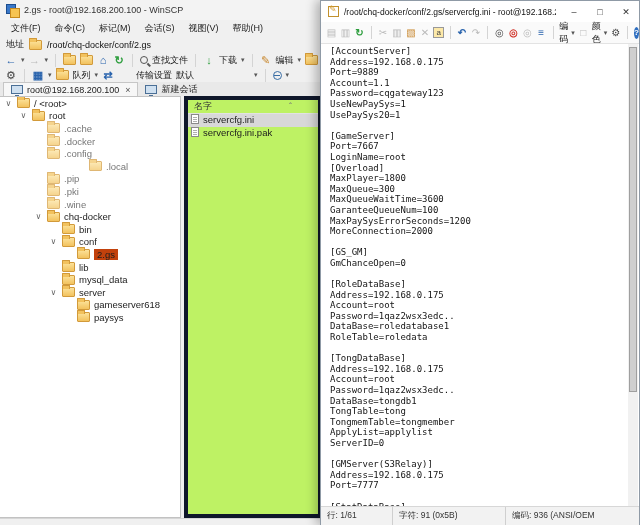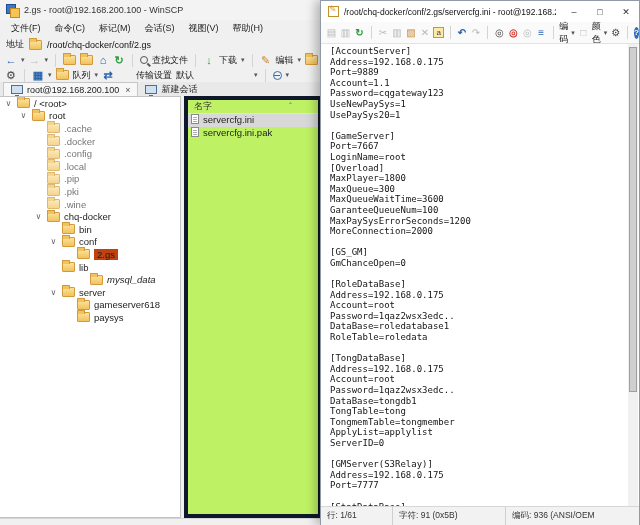--- a/index.html
+++ b/index.html
@@ -200,21 +200,21 @@
         <div class="tree-row hid" style="padding-left: 34px;">
           <span class="chev"></span>
           <span class="folder-ic"></span>
           <span class="tree-label">.docker</span>
         </div>
         <div class="tree-row hid" style="padding-left: 34px;">
           <span class="chev"></span>
           <span class="folder-ic"></span>
           <span class="tree-label">.config</span>
         </div>
-        <div class="tree-row hid" style="padding-left: 34px;">
+        <div class="tree-row hid" style="padding-left: 48px; margin-left: 28px;">
           <span class="chev"></span>
           <span class="folder-ic"></span>
           <span class="tree-label">.local</span>
         </div>
         <div class="tree-row hid" style="padding-left: 34px;">
           <span class="chev"></span>
           <span class="folder-ic"></span>
           <span class="tree-label">.pip</span>
         </div>
         <div class="tree-row hid" style="padding-left: 34px;">
@@ -245,21 +245,21 @@
         <div class="tree-row sel" style="padding-left: 64px;">
           <span class="chev"></span>
           <span class="folder-ic"></span>
           <span class="tree-label">2.gs</span>
         </div>
         <div class="tree-row" style="padding-left: 49px;">
           <span class="chev"></span>
           <span class="folder-ic"></span>
           <span class="tree-label">lib</span>
         </div>
-        <div class="tree-row" style="padding-left: 77px; font-style: italic;">
+        <div class="tree-row" style="padding-left: 49px;">
           <span class="chev"></span>
           <span class="folder-ic"></span>
           <span class="tree-label">mysql_data</span>
         </div>
         <div class="tree-row" style="padding-left: 49px;">
           <span class="chev">∨</span>
           <span class="folder-ic"></span>
           <span class="tree-label">server</span>
         </div>
         <div class="tree-row" style="padding-left: 64px;">

